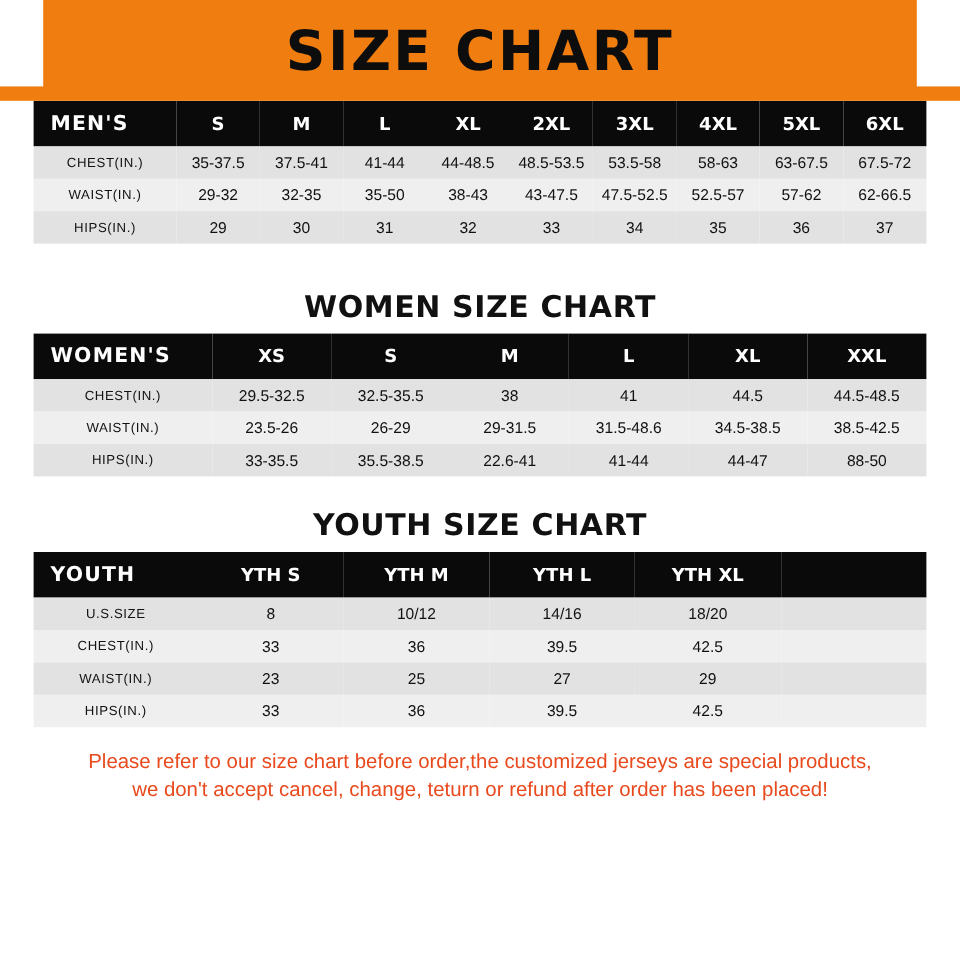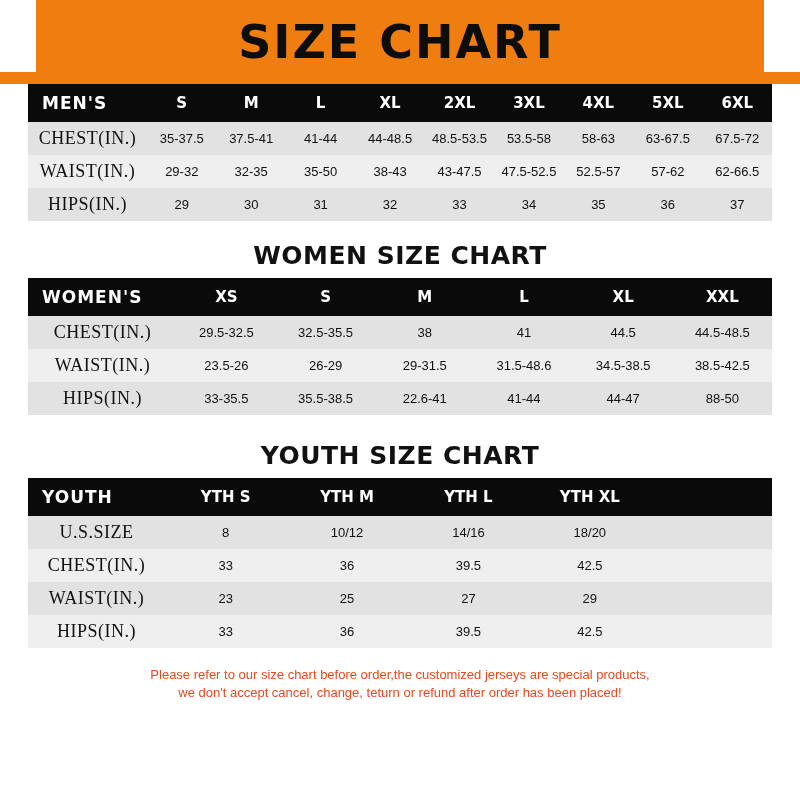--- a/index.html
+++ b/index.html
@@ -48,21 +48,21 @@
 
   .section-title {
     text-align: center;
     font-family: "DejaVu Sans", sans-serif;
     font-weight: bold;
     font-size: 25px;
     color: #111;
     letter-spacing: 0.5px;
     margin: 14px 0 8px 0;
   }
-  .section-title.women { margin-top: 20px; }
+  .section-title.women { margin-top: 38px; }
   .section-title.youth { margin-top: 26px; }
 
   table.size-table {
     width: 100%;
     border-collapse: collapse;
     table-layout: fixed;
   }
   table.size-table thead th {
     background: #0a0a0a;
     color: #ffffff;
@@ -79,42 +79,42 @@
     letter-spacing: 1px;
   }
   table.size-table tbody td {
     font-family: "Liberation Sans", sans-serif;
     font-size: 13px;
     color: #111;
     text-align: center;
     padding: 6px 2px;
   }
   table.size-table tbody td.rowlabel {
-    font-family: Liberation Serif, serif;
-    font-size: 18px;
+    font-family: Liberation Sans, sans-serif;
+    font-size: 11px;
     letter-spacing: 0.5px;
     text-align: center;
   }
   table.size-table tbody tr.odd td { background: #e2e2e2; }
   table.size-table tbody tr.even td { background: #efefef; }
 
   
   .men-tbl col.c0 { width: 16%; }
   .women-tbl col.c0 { width: 20%; }
   .youth-tbl col.c0 { width: 22%; }
   .youth-tbl col.cx { width: 19.5%; }
   .youth-tbl col.cpad { width: 19.5%; }
 
   .footer-note {
     margin-top: 18px;
     padding: 0 18px;
     text-align: center;
     color: #e8491d;
     font-family: "Liberation Sans", sans-serif;
-    font-size: 13px;
+    font-size: 17px;
     line-height: 1.35;
   }
   .footer-note div { white-space: nowrap; }
 </style>
 </head>
 <body>
 
 <div class="page">
 
   <div class="header-band">

